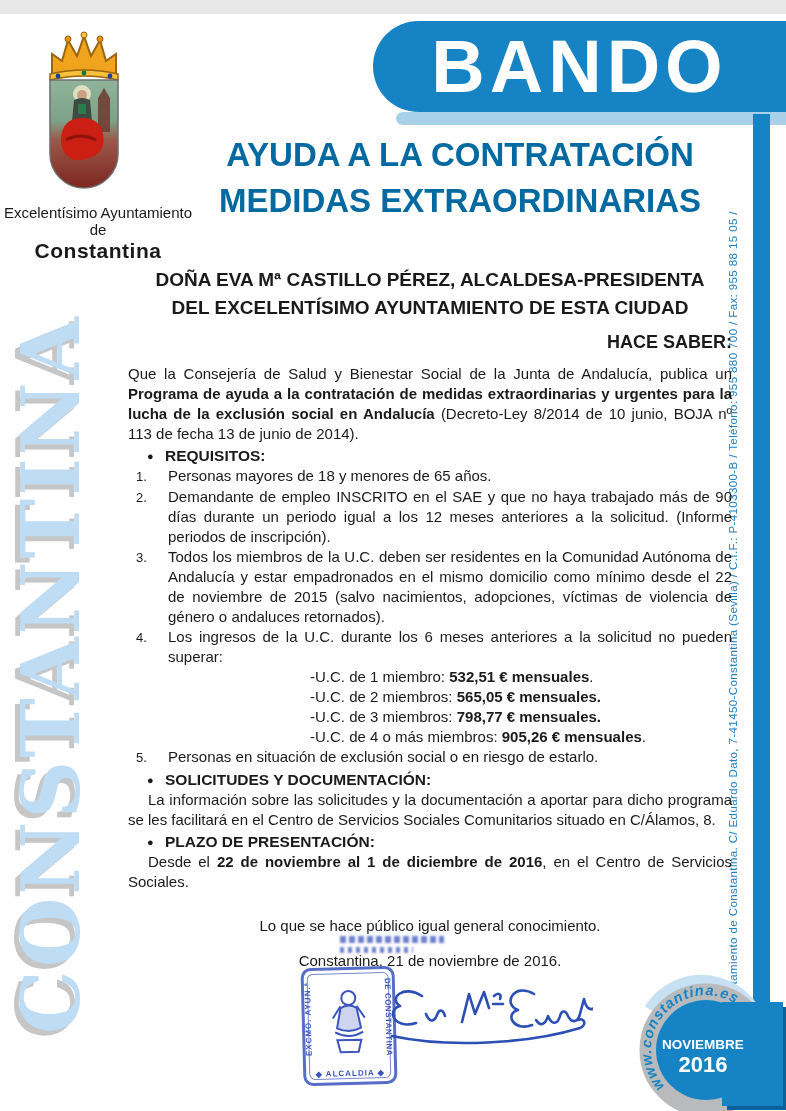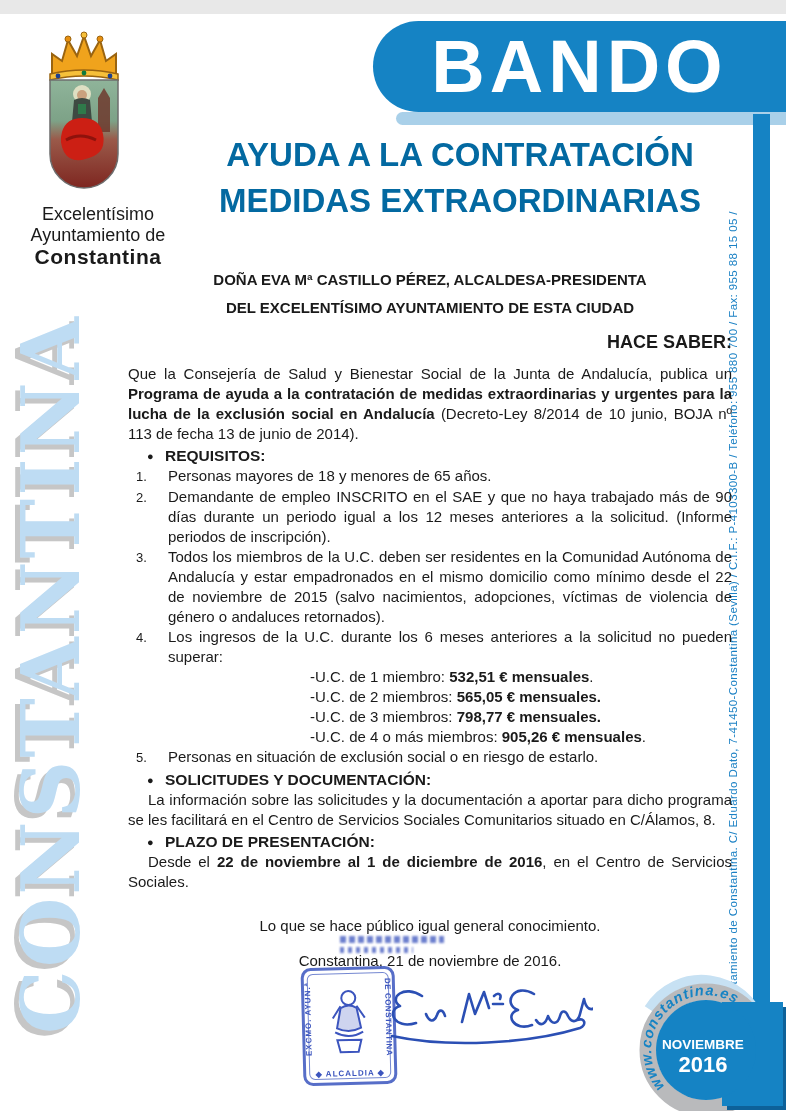--- a/index.html
+++ b/index.html
@@ -9,21 +9,21 @@
   
   .banner{position:absolute;left:373px;top:7px;width:413px;height:91px;background:#1583c4;
           border-radius:50px 0 0 50px;display:flex;align-items:center;justify-content:center;}
   .banner-title{color:#fff;font-size:74px;font-weight:bold;letter-spacing:5px;line-height:1;}
   .banner-shadow{position:absolute;left:396px;top:98px;width:390px;height:13px;background:#a9d0e9;
           border-radius:8px 0 0 8px;}
 
   
   .crest{position:absolute;left:28px;top:14px;width:112px;height:176px;}
   .crest-caption{position:absolute;left:0px;top:190px;width:196px;text-align:center;line-height:1.15;}
-  .crest-caption .l1{font-size:18px;}
+  .crest-caption .l1{font-size:15px;}
   .crest-caption .l2{font-size:21px;font-weight:bold;letter-spacing:0.5px;}
 
   
   .doc-title{position:absolute;left:150px;top:118px;width:620px;text-align:center;
              font-weight:bold;font-size:33px;line-height:46px;color:#0369a1;}
 
   
   .left-title{position:absolute;left:4px;top:228px;height:864px;width:110px;
               writing-mode:vertical-rl;transform:rotate(180deg);text-align:center;
               font-family:"DejaVu Serif",serif;font-weight:bold;font-size:80px;letter-spacing:3px;
@@ -31,21 +31,21 @@
 
   
   .right-strip{position:absolute;left:753px;top:100px;width:17px;height:995px;background:#1583c4;}
   .contact{position:absolute;left:727px;top:106px;height:984px;width:20px;
            writing-mode:vertical-rl;transform:rotate(180deg);text-align:center;
            font-size:11.5px;letter-spacing:0.4px;color:#1a80c4;white-space:nowrap;}
 
   
   .content{position:absolute;left:128px;top:252px;width:604px;font-size:15px;line-height:20px;
            text-align:justify;}
-  .salutation{text-align:center;font-size:15px;font-weight:bold;line-height:28px;}
+  .salutation{text-align:center;font-size:19px;font-weight:bold;line-height:28px;}
   .hace{text-align:right;font-size:18px;font-weight:bold;margin-top:8px;line-height:25px;}
   .intro{margin-top:9px;}
   .b{font-weight:bold;}
   .bullet-row{font-weight:bold;font-size:15.5px;padding-left:19px;margin-top:2px;text-align:left;}
   .bullet-row .dot{display:inline-block;width:18px;font-size:11px;vertical-align:1px;}
   .req-item{display:flex;}
   .req-num{flex:none;width:32px;padding-left:8px;font-size:13px;padding-top:1px;}
   .req-text{flex:1;text-align:justify;}
   .subline{margin-left:182px;text-align:left;}
   .para-indent{text-indent:20px;}

